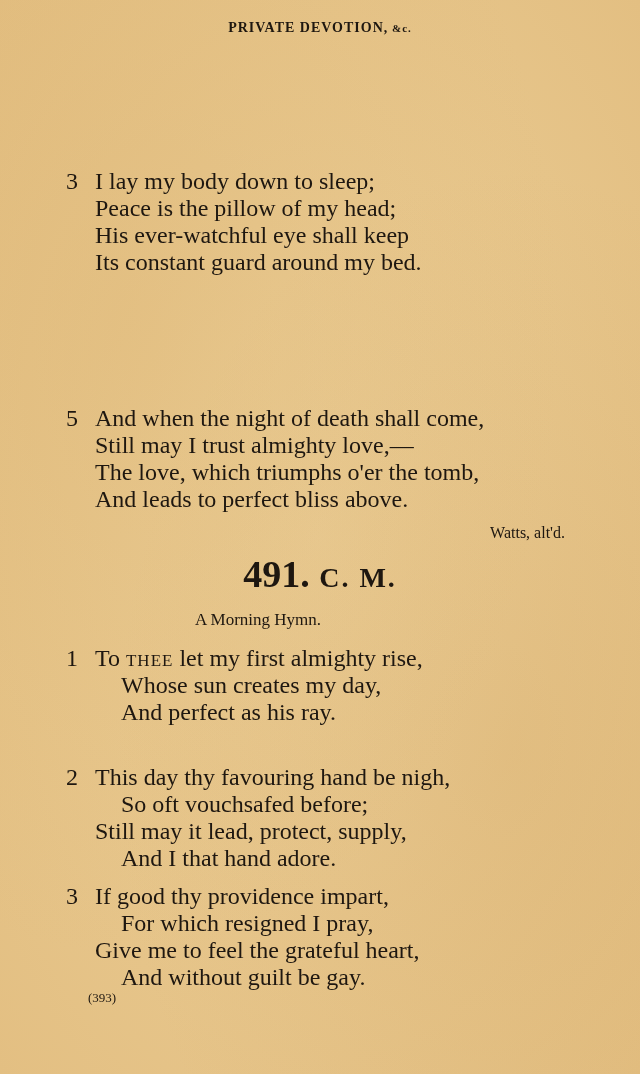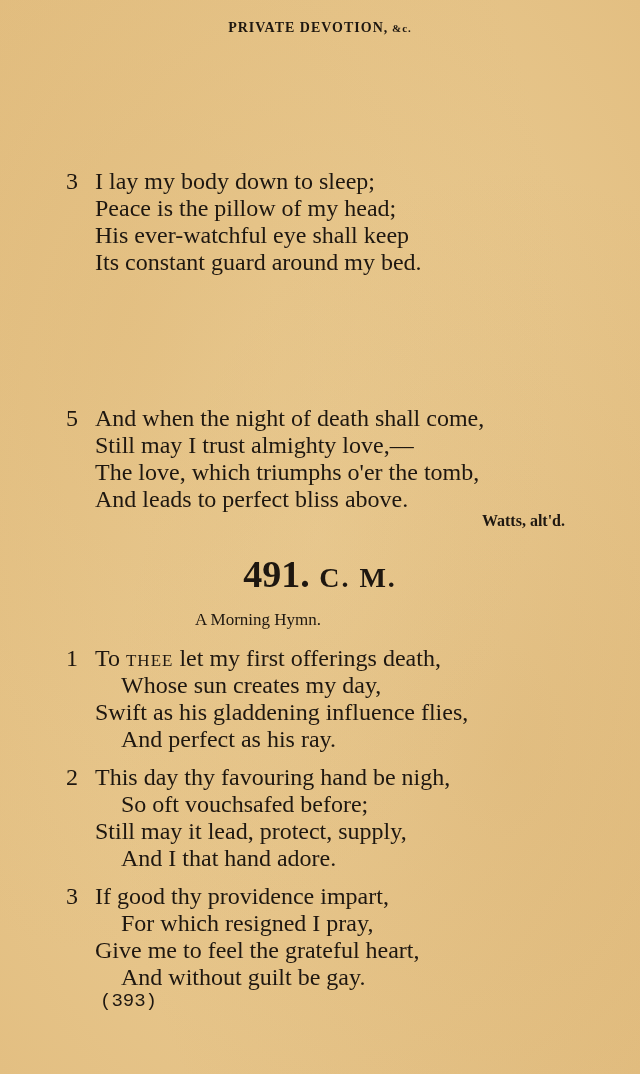--- a/index.html
+++ b/index.html
@@ -18,26 +18,26 @@
   .running-head {
     position: absolute; top: 20px; left: 0; width: 640px; text-align: center;
     font-size: 14px; letter-spacing: 1px; font-weight: bold;
   }
   .running-head .sc { font-size: 11px; }
   .stanza { position: absolute; left: 66px; }
   .line { font-size: 24px; line-height: 27px; white-space: nowrap; height: 27px; }
   .num { display: inline-block; width: 29px; }
   .ind { padding-left: 29px; }
   .ind2 { padding-left: 55px; }
-  .attribution { position: absolute; right: 75px; top: 512px; font-size: 16px; font-weight: bold; }
+  .attribution { position: absolute; right: 75px; top: 524px; font-size: 16px; font-weight: normal; }
   .hymn-number { position: absolute; top: 552px; left: 0; width: 640px; text-align: center; font-size: 38px; font-weight: bold; }
   .hymn-number .meter { font-size: 28px; letter-spacing: 2px; }
   .hymn-title { position: absolute; top: 610px; left: 0; width: 516px; text-align: center; font-size: 17px; }
   .sm { font-size: 17px; letter-spacing: 1px; }
-  .page-number { position: absolute; left: 100px; top: 990px; font-size: 19px; font-family: Liberation Mono, monospace; }
+  .page-number { position: absolute; left: 88px; top: 990px; font-size: 13px; }
 </style>
 </head>
 <body>
 
 <div class="page">
   <div class="running-head"><span>PRIVATE DEVOTION,</span><span class="sc"> &amp;c.</span></div>
 
 
   <div class="stanza" style="top:168px">
     <div class="line"><span class="num">3</span><span>I lay my body down to sleep;</span></div>
@@ -53,23 +53,22 @@
     <div class="line ind">The love, which triumphs o'er the tomb,</div>
     <div class="line ind">And leads to perfect bliss above.</div>
   </div>
 
   <div class="attribution">Watts, alt'd.</div>
 
   <div class="hymn-number"><span>491.</span> <span class="meter">C. M.</span></div>
   <div class="hymn-title">A Morning Hymn.</div>
 
   <div class="stanza" style="top:645px">
-    <div class="line"><span class="num">1</span><span>To </span><span class="sm">THEE</span><span> let my first offerings death,</span></div>
+    <div class="line"><span class="num">1</span><span>To </span><span class="sm">THEE</span><span> let my first almighty rise,</span></div>
     <div class="line ind2">Whose sun creates my day,</div>
-    <div class="line ind">Swift as his gladdening influence flies,</div>
     <div class="line ind2">And perfect as his ray.</div>
   </div>
 
   <div class="stanza" style="top:764px">
     <div class="line"><span class="num">2</span><span>This day thy favouring hand be nigh,</span></div>
     <div class="line ind2">So oft vouchsafed before;</div>
     <div class="line ind">Still may it lead, protect, supply,</div>
     <div class="line ind2">And I that hand adore.</div>
   </div>
 

